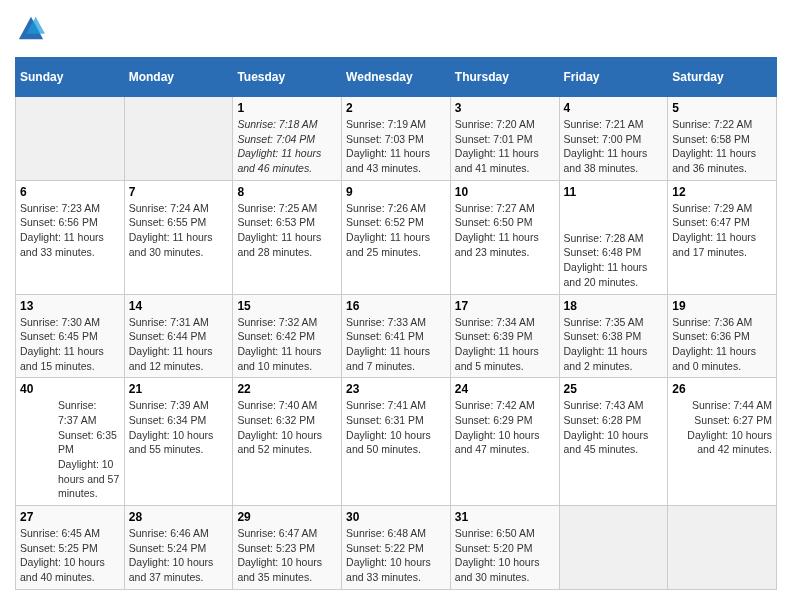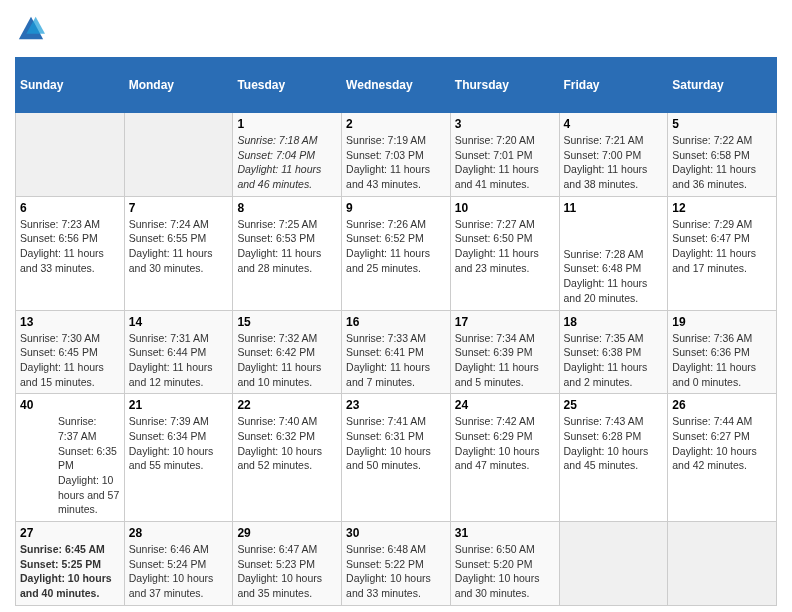--- a/index.html
+++ b/index.html
@@ -45,21 +45,21 @@
       color: #555;
     }
     table {
       width: 100%;
       border-collapse: collapse;
       font-size: 11px;
     }
     thead tr th {
       background-color: #2a6db5;
       color: #fff;
-      padding: 20px 4px;
+      padding: 12px 4px;
       text-align: left;
       font-size: 12px;
       font-weight: bold;
       border: 1px solid #2a6db5;
     }
     tbody tr td {
       border: 1px solid #ccc;
       vertical-align: top;
       padding: 4px;
       height: 80px;
@@ -275,29 +275,29 @@
 Daylight: 10 hours and 47 minutes.</div>
         </td>
         <td>
           <span class="day-num">25</span>
           <div class="day-info" style="white-space: pre-wrap;">Sunrise: 7:43 AM
 Sunset: 6:28 PM
 Daylight: 10 hours and 45 minutes.</div>
         </td>
         <td>
           <span class="day-num">26</span>
-          <div class="day-info" style="white-space: pre-wrap;">Sunrise: 7:44 AM
+          <div class="day-info" style="white-space: pre-wrap; text-align: right;">Sunrise: 7:44 AM
 Sunset: 6:27 PM
 Daylight: 10 hours and 42 minutes.</div>
         </td>
       </tr>
       <tr>
         <td>
           <span class="day-num">27</span>
-          <div class="day-info" style="white-space: pre-wrap; font-weight: bold;">Sunrise: 6:45 AM
+          <div class="day-info" style="white-space: pre-wrap;">Sunrise: 6:45 AM
 Sunset: 5:25 PM
 Daylight: 10 hours and 40 minutes.</div>
         </td>
         <td>
           <span class="day-num">28</span>
           <div class="day-info" style="white-space: pre-wrap;">Sunrise: 6:46 AM
 Sunset: 5:24 PM
 Daylight: 10 hours and 37 minutes.</div>
         </td>
         <td>

